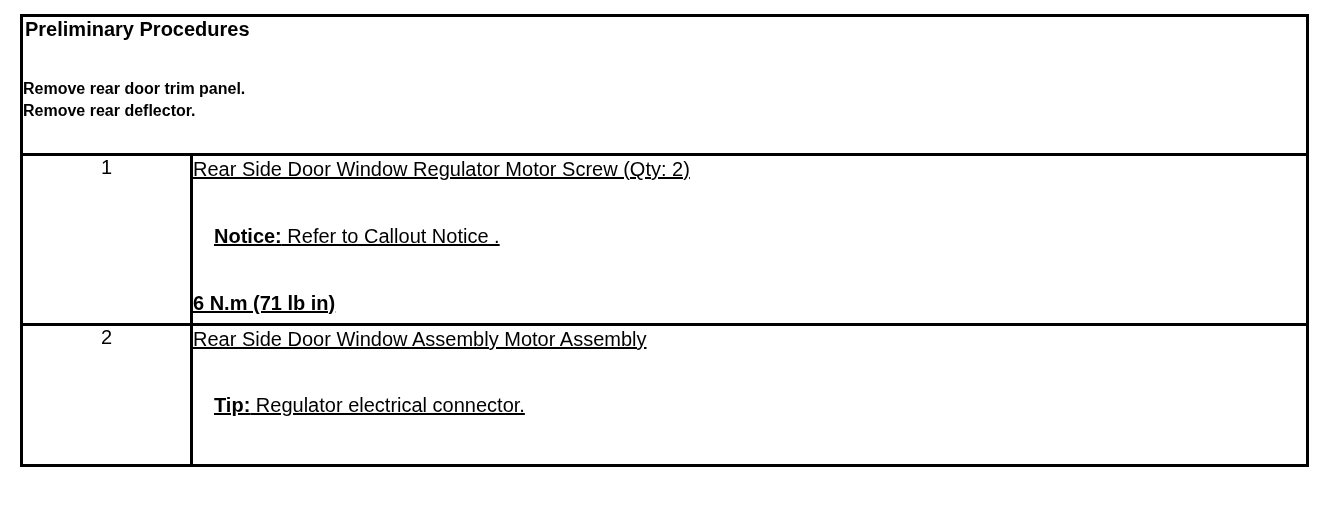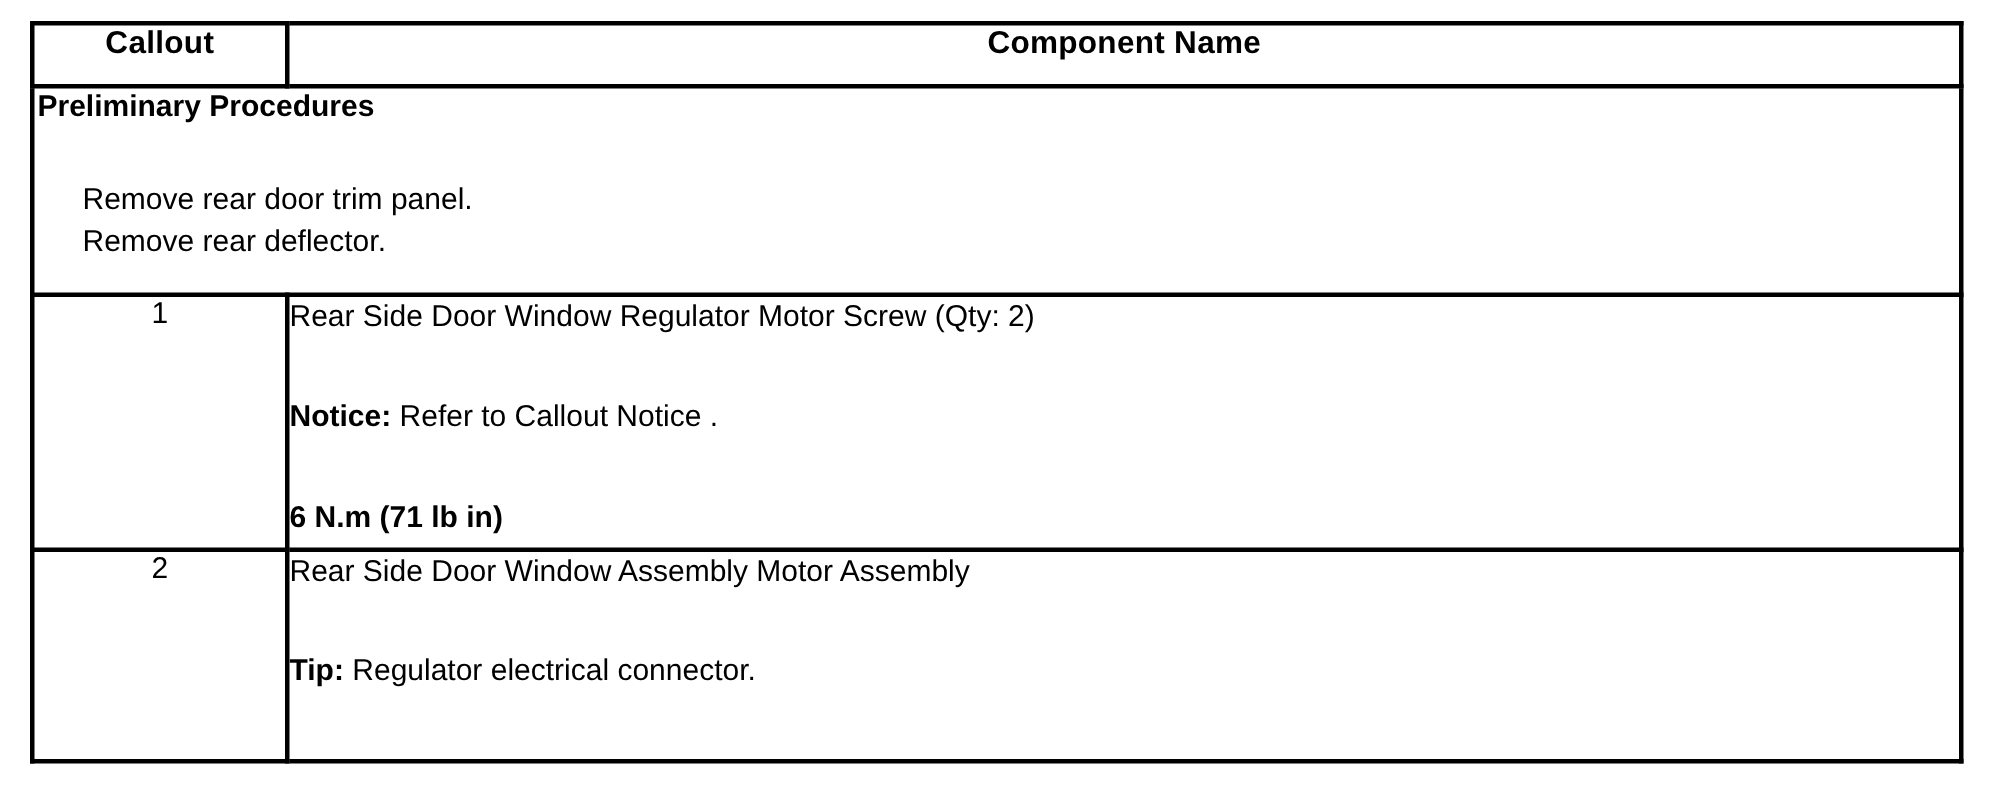--- a/index.html
+++ b/index.html
@@ -65,26 +65,25 @@
   }
   .prelim-title {
     font-size: 20px;
     font-weight: bold;
     line-height: 1.25;
     margin: 0 12px 0 2px;
     white-space: nowrap;
   }
   .prelim-spacer { height: 36px; }
   .prelim-step {
-    font-size: 20px;
-    font-weight: normal;
+    font-size: 16px;
+    font-weight: bold;
     line-height: 1.38;
     margin: 0;
     white-space: nowrap;
-    padding-left: 32px;
   }
 
   
   .callout-cell {
     text-align: center;
     vertical-align: middle;
     font-size: 20px;
     font-weight: normal;
     border-top-width: 4px;
     border-bottom-width: 4px;
@@ -100,45 +99,43 @@
   .row-1 .callout-cell,
   .row-1 .name-cell { height: 167px; }
   .row-2 .callout-cell,
   .row-2 .name-cell { height: 138px; }
 
   .comp-line {
     font-size: 20px;
     line-height: 1.3;
     margin: 0;
     white-space: nowrap;
+    text-decoration: underline;
   }
   .comp-line.bold { font-weight: bold; }
   .lead {
     font-weight: bold;
+    margin-left: 21px;
   }
   .gap-1 { height: 41px; }
   .gap-2 { height: 41px; }
   .gap-3 { height: 40px; }
 </style>
 </head>
 <body>
 
 <div id="page">
 
   <table class="service-table">
     <colgroup>
       <col class="col-callout">
       <col class="col-name">
     </colgroup>
     <tbody>
 
-      <tr>
-        <td class="hdr-cell">Callout</td>
-        <td class="hdr-cell">Component Name</td>
-      </tr>
 
       <tr>
         <td class="prelim-cell" colspan="2">
           <p class="prelim-title">Preliminary Procedures</p>
           <div class="prelim-spacer"></div>
           <p class="prelim-step">Remove rear door trim panel.</p>
           <p class="prelim-step">Remove rear deflector.</p>
         </td>
       </tr>
 

